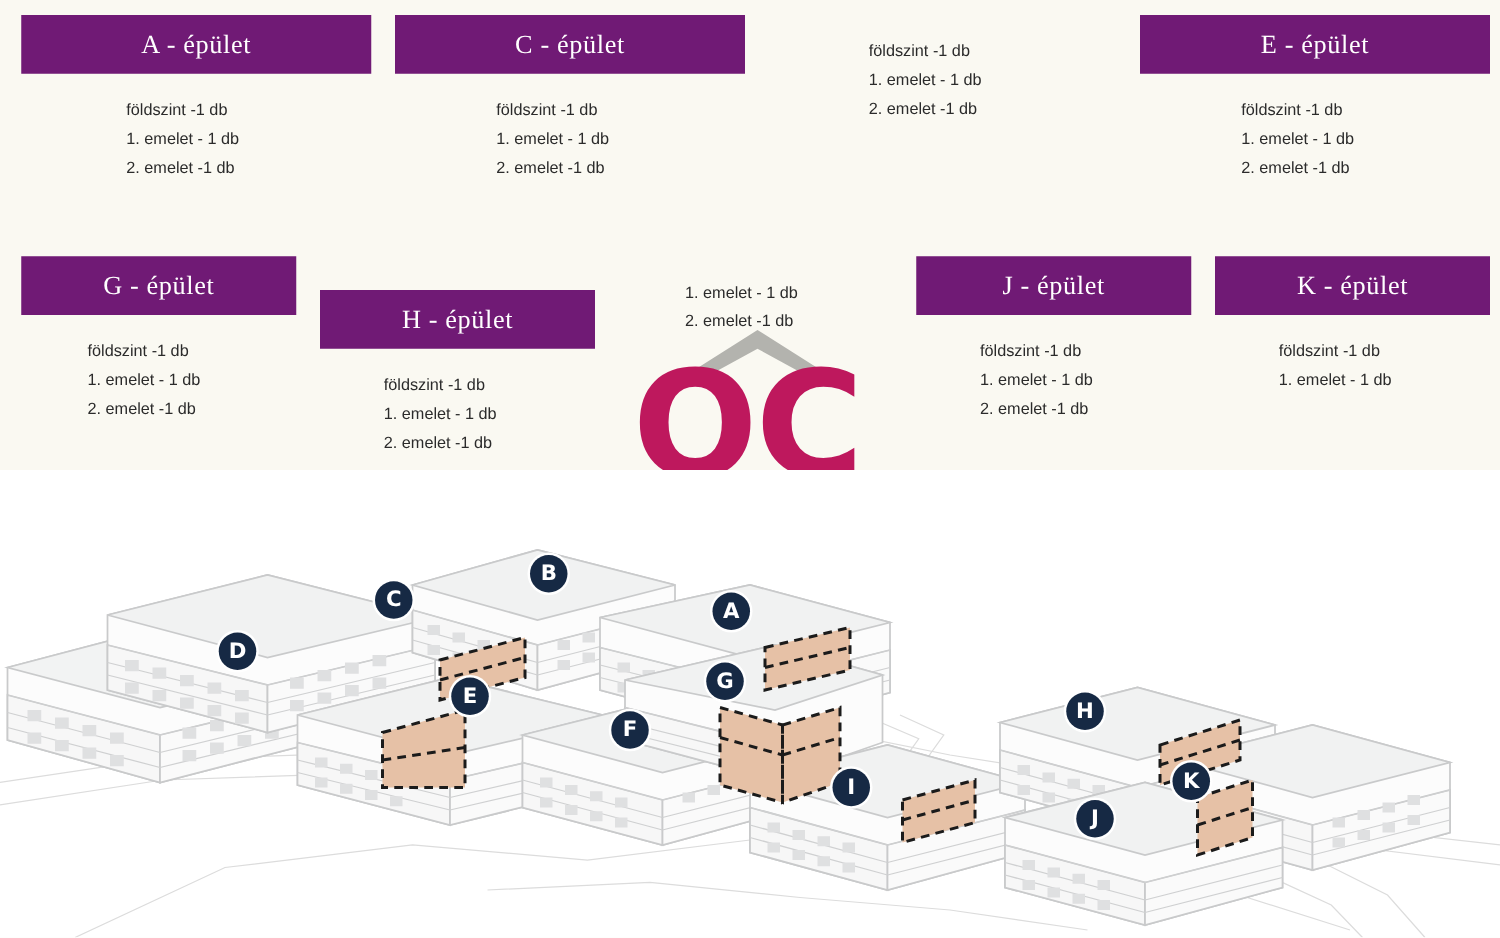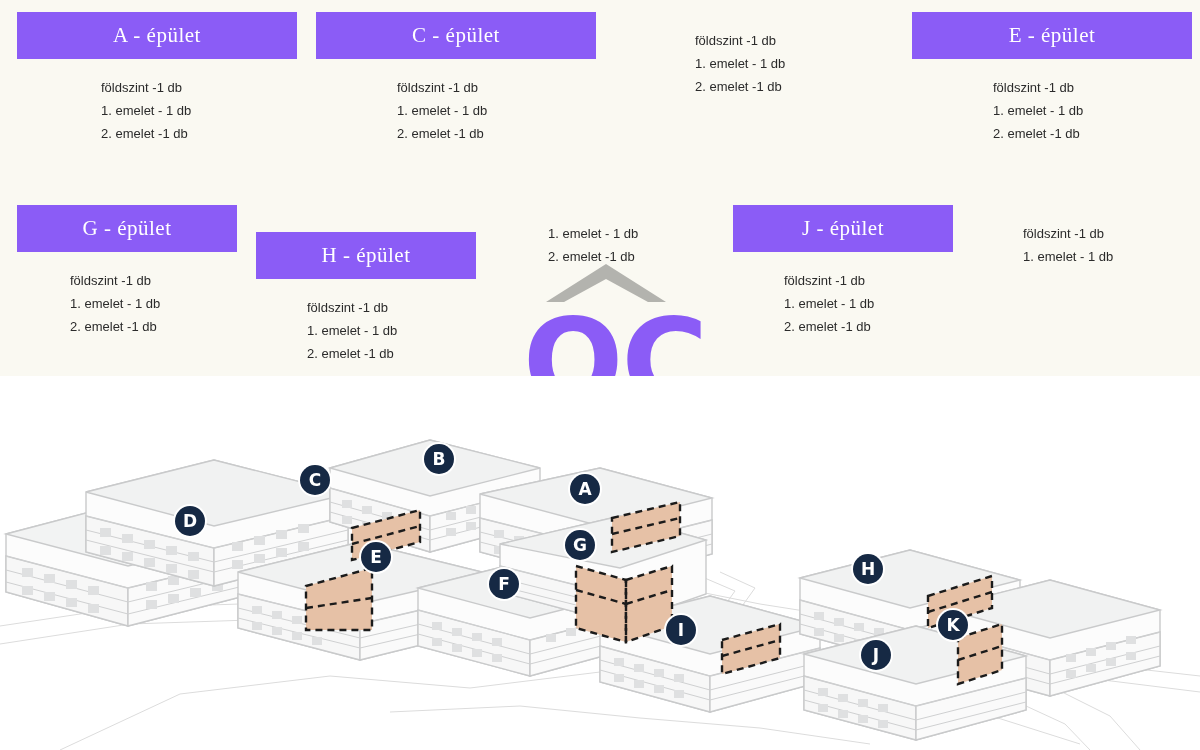--- a/index.html
+++ b/index.html
@@ -23,36 +23,36 @@
     position:absolute;
     left:506px;top:262px;
     width:200px;height:240px;
     opacity:1;
     pointer-events:none;
   }
   .wm-roof{
     position:absolute;left:36px;top:0px;width:128px;height:42px;
   }
   .wm-oc{
-    position:absolute;left:0;top:40px;width:200px;
-    text-align:right;
+    position:absolute;left:0;top:19px;width:200px;
+    text-align:left;
     font-family:"DejaVu Sans","Liberation Sans",sans-serif;
     font-weight:bold;
     font-size:118px;
     line-height:118px;
     letter-spacing:-2px;
-    color:#8b5cf6;
+    color:#be185d;
   }
 
   
   .card{
     position:absolute;
   }
   .card-header{
-    background:#8b5cf6;
+    background:#701a75;
     color:#ffffff;
     text-align:center;
     font-size:21px;
     font-family:"Liberation Serif","DejaVu Serif",serif;
     font-weight:normal;
     letter-spacing:.5px;
     display:flex;align-items:center;justify-content:center;
     height:47px;
     box-sizing:border-box;
   }
@@ -170,20 +170,21 @@
     <div class="card r2" style="left:733px;top:205px;width:220px;">
       <div class="card-header">J - épület</div>
       <div class="card-body" style="padding-left:51px;">
         <div class="unit-line">földszint -1 db</div>
         <div class="unit-line">1. emelet - 1 db</div>
         <div class="unit-line">2. emelet -1 db</div>
       </div>
     </div>
 
     <div class="card r2" style="left:972px;top:205px;width:220px;">
+      <div class="card-header">K - épület</div>
       <div class="card-body" style="padding-left:51px;">
         <div class="unit-line">földszint -1 db</div>
         <div class="unit-line">1. emelet - 1 db</div>
       </div>
     </div>
 
   </div>
 
   <div class="map-panel">
 

